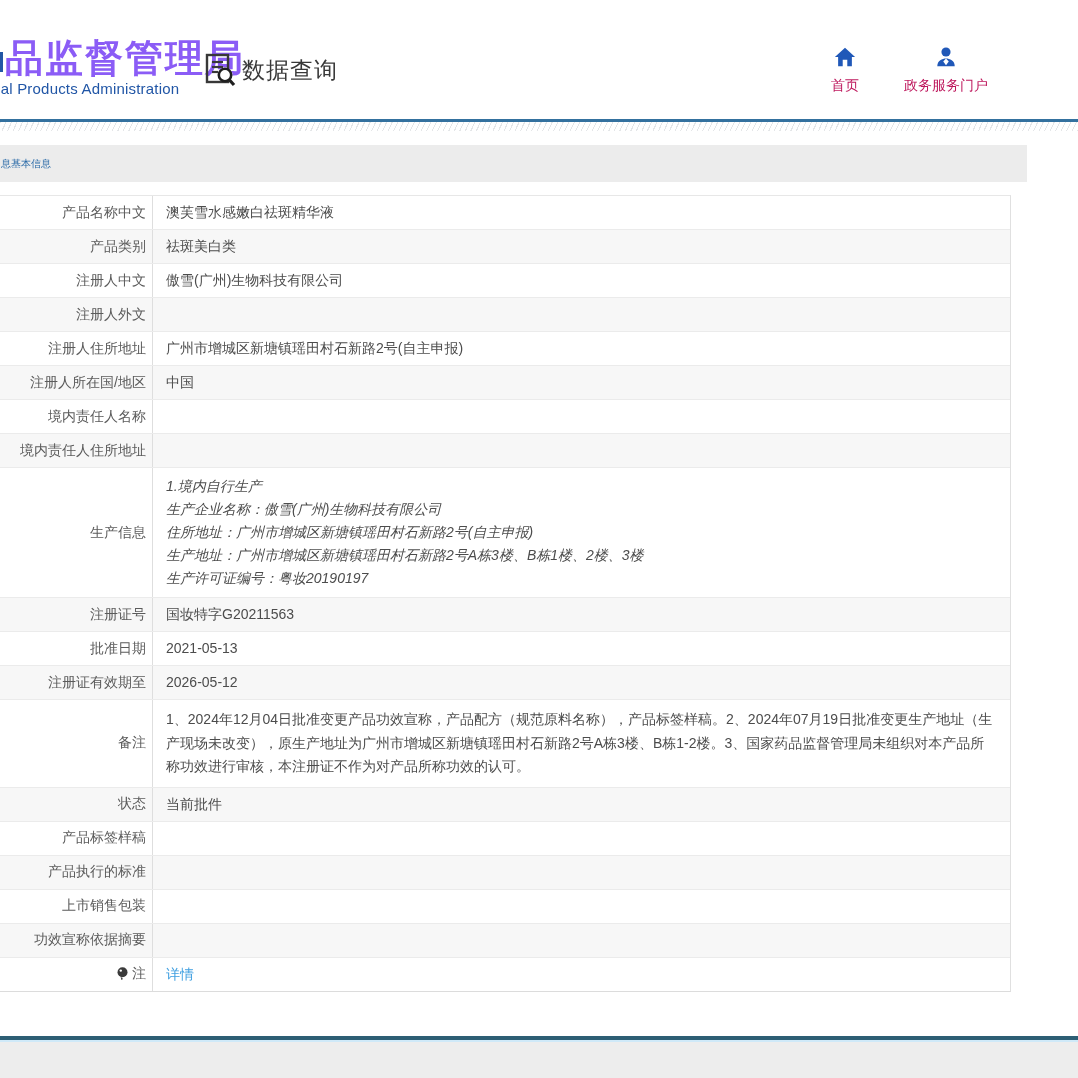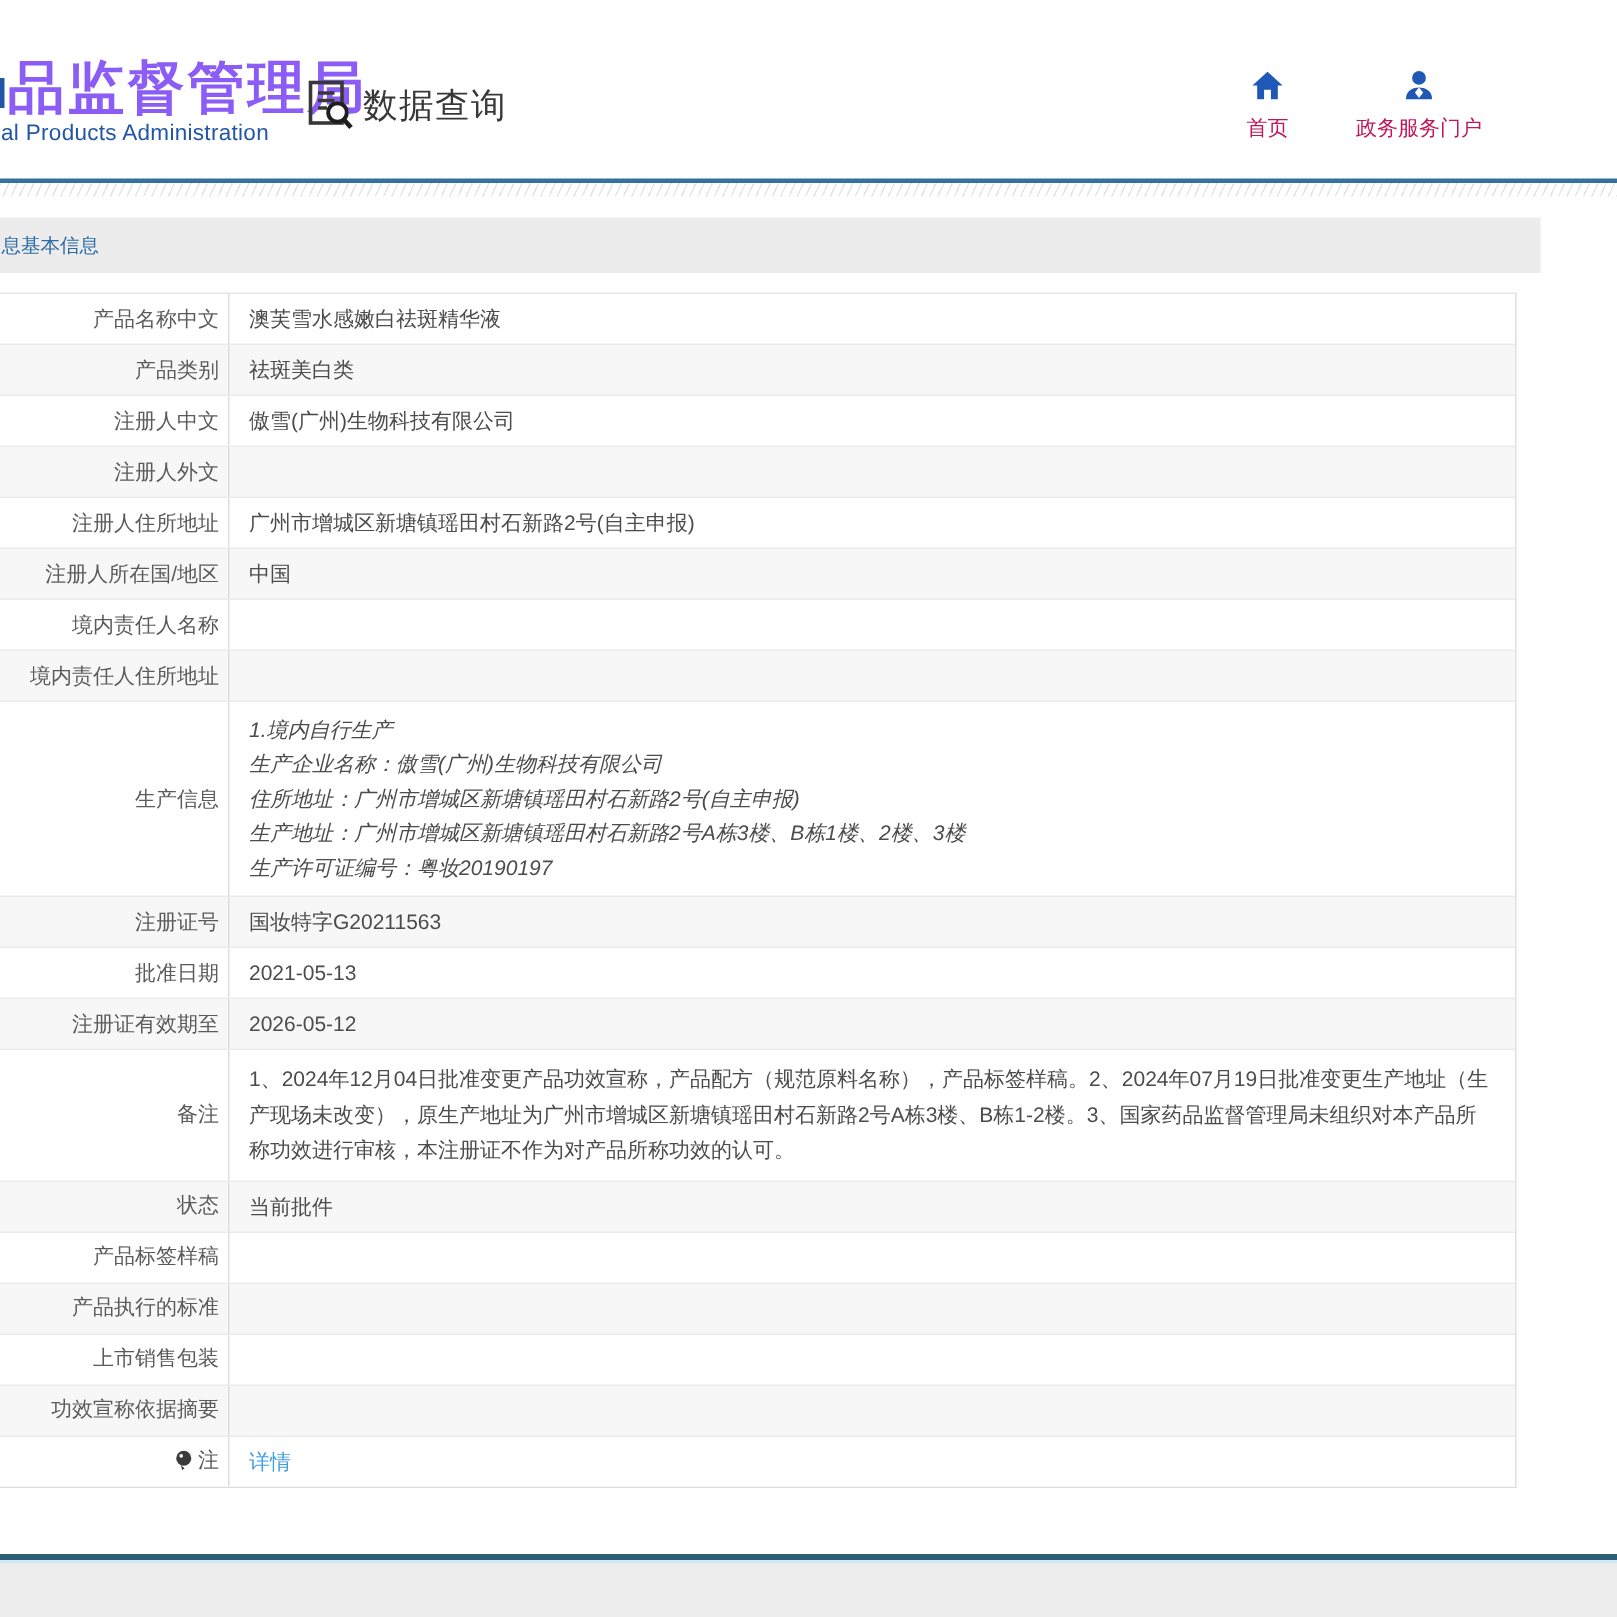--- a/index.html
+++ b/index.html
@@ -39,21 +39,21 @@
   .hatch-band{
     position:absolute;left:0;top:122px;width:1078px;height:9px;
     background:repeating-linear-gradient(115deg,#e4e6e8 0 1px,#ffffff 1px 5px);
   }
 
   
   .section-bar{
     position:absolute;left:0;top:145px;width:1027px;height:37px;background:#ececec;
     display:flex;align-items:center;
   }
-  .section-title{margin-left:1px;font-size:13px;color:#2a6aa7;white-space:nowrap;}
+  .section-title{margin-left:1px;font-size:10px;color:#2a6aa7;white-space:nowrap;}
 
   
   .info-table{
     position:absolute;left:0;top:195px;width:1010px;
     border-top:1px solid #e7e7e7;border-right:1px solid #e0e0e0;border-bottom:1px solid #dcdcdc;
     background:#fff;
   }
   .row{display:flex;min-height:33px;border-bottom:1px solid #ebebeb;background:#ffffff;}
   .row:last-child{border-bottom:none;}
   .row:nth-child(even){background:#f7f7f7;}

